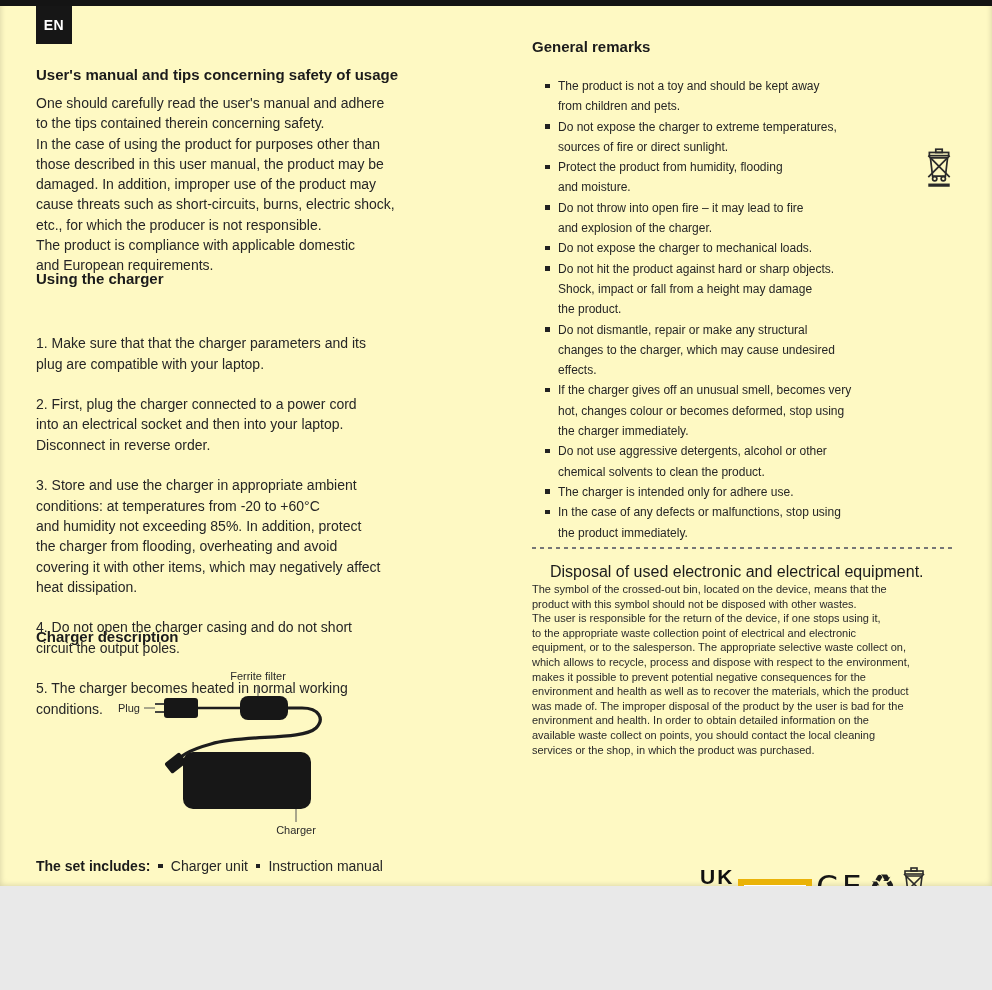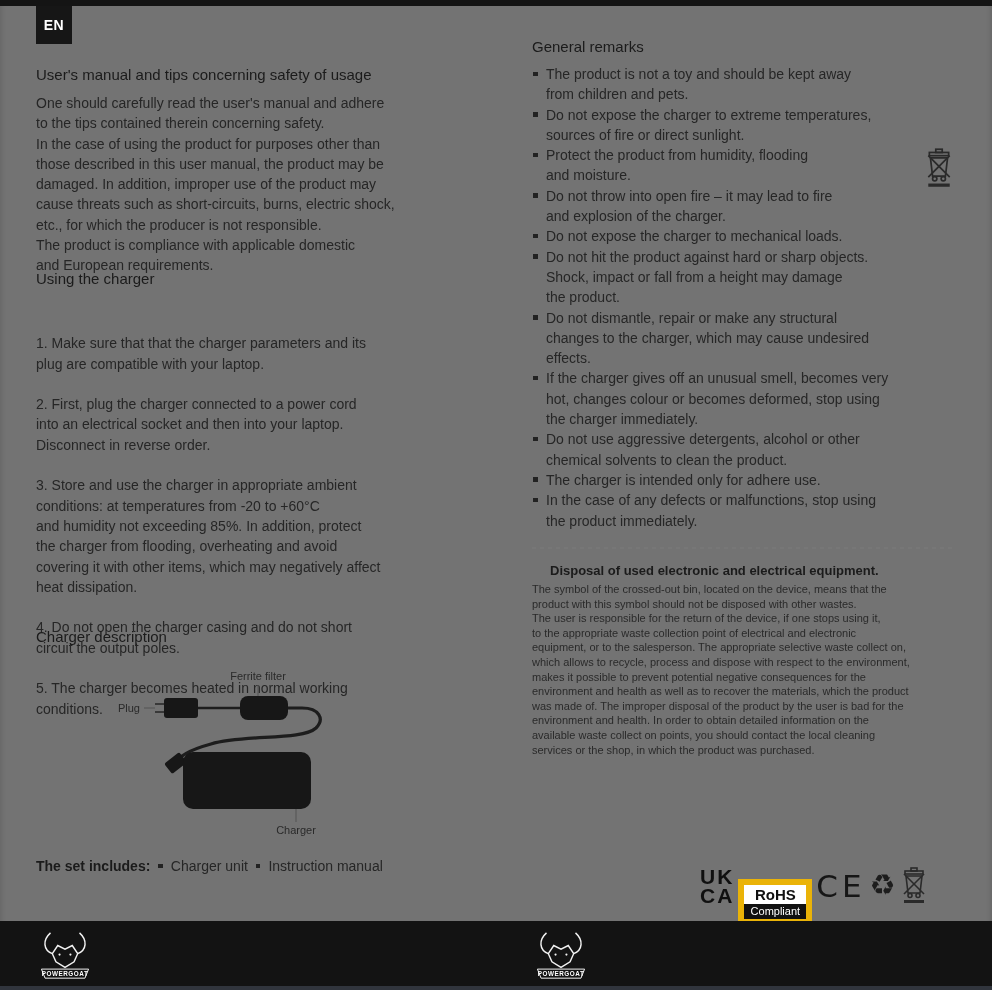--- a/index.html
+++ b/index.html
@@ -1,42 +1,42 @@
 <!DOCTYPE html>
 <html><head>
 <meta charset="utf-8">
 <style>
   html,body{margin:0;padding:0;background:#e9e9e9;}
   .page{
-    position:relative;width:992px;height:990px;margin:0 auto;
-    background:#737373;overflow:hidden;
+    position:relative;width:992px;height:886px;margin:0 auto;
+    background:#fef9c3;overflow:hidden;
     font-family:"Liberation Sans","DejaVu Sans",sans-serif;
     color:#262626;
     box-shadow:inset 0 0 6px rgba(0,0,0,.18);
   }
   .abs{position:absolute;}
   .top-strip{top:0;left:0;width:100%;height:6px;background:#141414;}
   .lang-badge{
     top:6px;left:36px;width:36px;height:38px;background:#161616;color:#fff;
     display:flex;align-items:center;justify-content:center;
     font-weight:700;font-size:14px;letter-spacing:.5px;
   }
-  h2.sec{font-size:15px;font-weight:400;color:#1b1b1b;margin:0;}
+  h2.sec{font-size:15px;font-weight:700;color:#1b1b1b;margin:0;}
   .body-text{font-size:14px;line-height:20.3px;white-space:pre-line;color:#262626;}
   .steps .step{white-space:pre-line;}
-  .remarks{list-style:none;margin:0;padding:0;font-size:14px;line-height:20.3px;width:440px;}
+  .remarks{list-style:none;margin:12px;padding:0;font-size:12px;line-height:20.3px;width:440px;}
   .remarks li{position:relative;padding-left:14px;white-space:pre-line;}
   .remarks li::before{
     content:"";position:absolute;left:1px;top:7.5px;width:4.5px;height:4.5px;background:#222;
   }
   .divider{
     width:424px;height:2px;
     background:repeating-linear-gradient(90deg,#777 0 4px,transparent 4px 8px);
   }
-  .disposal-head{font-size:13px;font-weight:700;color:#1b1b1b;padding-left:18px;}
+  .disposal-head{font-size:16px;font-weight:400;color:#1b1b1b;padding-left:18px;}
   .disposal-text{font-size:11px;line-height:14.6px;white-space:pre-line;width:438px;color:#2a2a2a;}
   .set-line{display:flex;align-items:center;gap:8px;font-size:14px;}
   .set-line .lbl{font-weight:700;color:#1b1b1b;}
   .sq{display:inline-block;width:4.5px;height:4.5px;background:#222;}
   
   .diagram-svg text{font-size:11px;fill:#2a2a2a;font-family:"Liberation Sans","DejaVu Sans",sans-serif;}
   .diagram-svg .thin{stroke:#555;stroke-width:1;}
   .diagram-svg .cable{stroke:#1d1d1d;stroke-width:3.2;fill:none;}
   .diagram-svg .cord{stroke:#1d1d1d;stroke-width:2.4;}
   .diagram-svg .prong{stroke:#333;stroke-width:1.8;}

